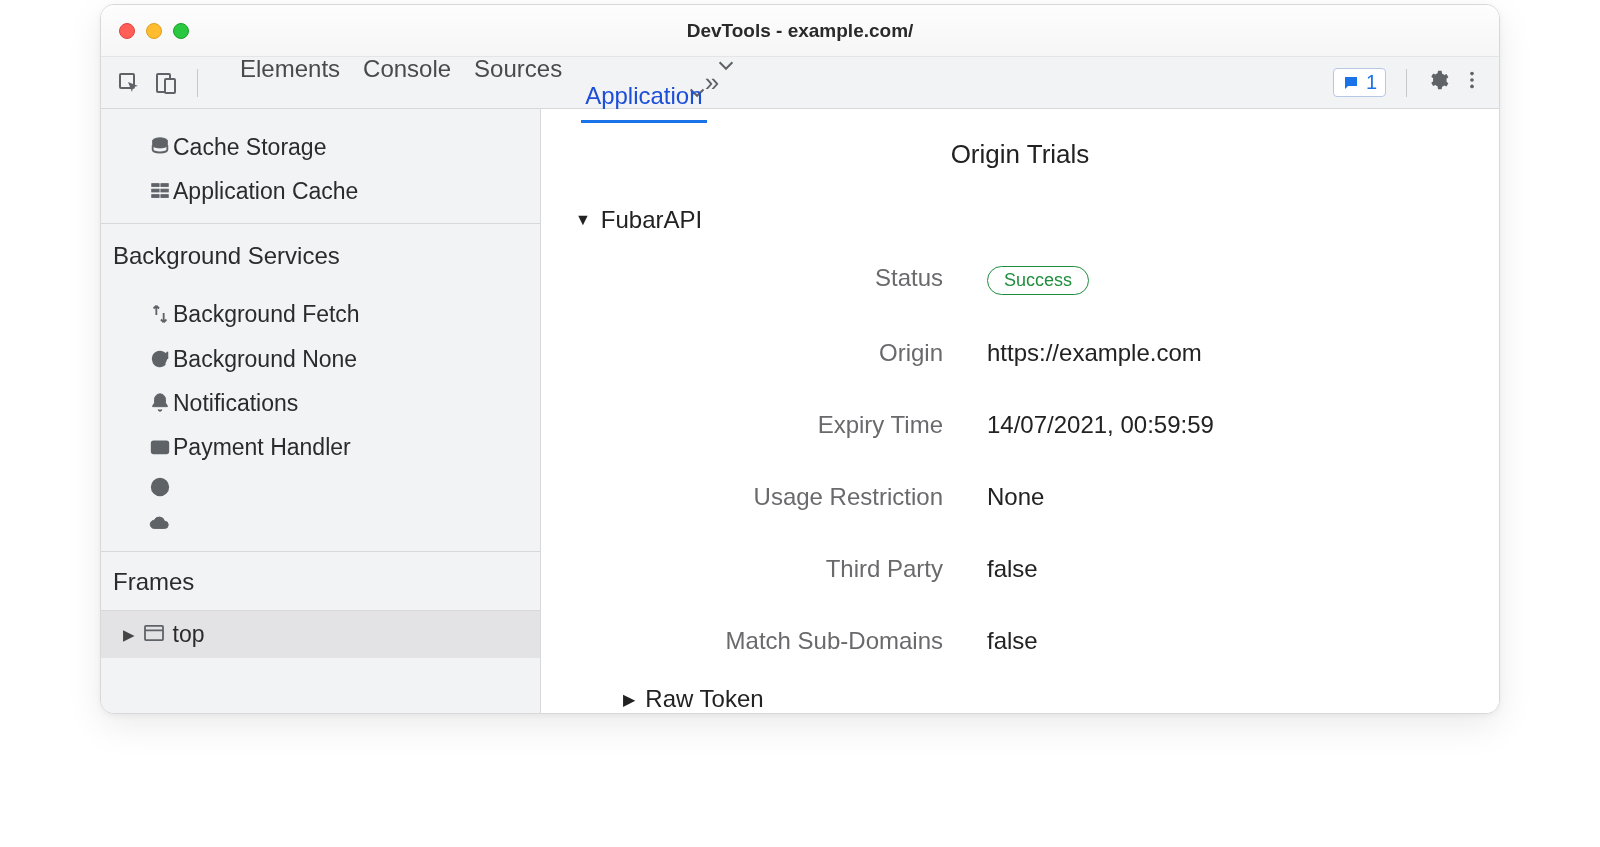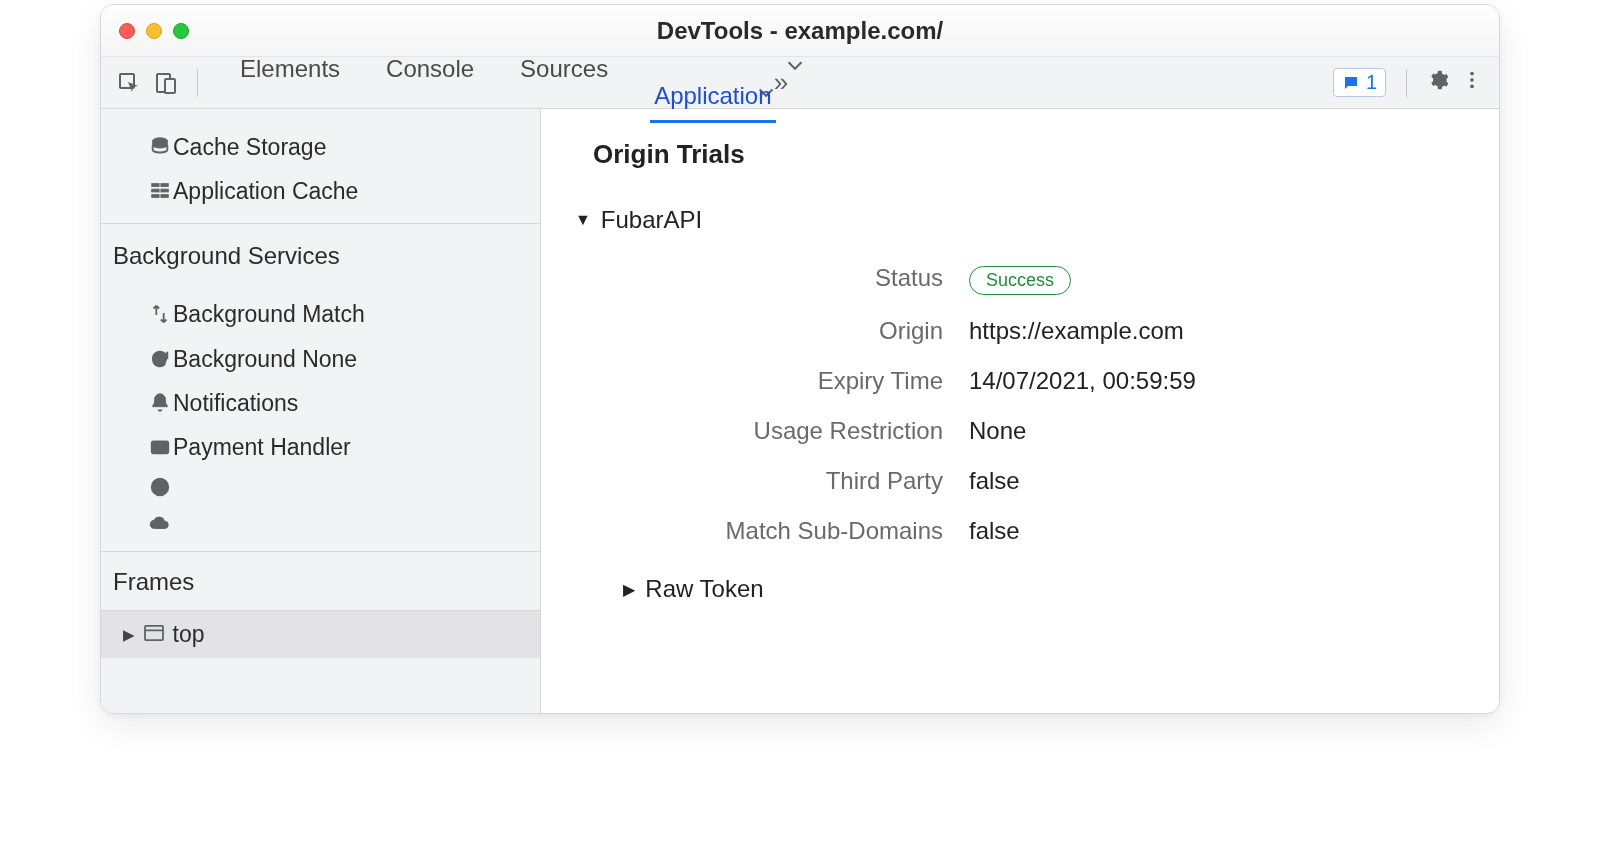--- a/index.html
+++ b/index.html
@@ -32,40 +32,40 @@
     position: relative;
   }
   .traffic { display:flex; gap:11px; }
   .tl-dot { width:16px; height:16px; border-radius:50%; }
   .tl-close { background:#ff5f57; border:1px solid #e0443e; }
   .tl-min   { background:#febc2e; border:1px solid #dfa023; }
   .tl-max   { background:#28c840; border:1px solid #1ba128; }
   .win-title {
     position:absolute; left:0; right:0;
     text-align:center;
-    font-size: 24px;
+    font-size: 19px;
     font-weight: 600;
     color:#2a2a2b;
     pointer-events:none;
   }
   
   .toolbar {
     height: 52px;
     background: #f1f3f4;
     border-bottom: 1px solid #d8d8db;
     display:flex;
     align-items:center;
     padding: 0 16px;
     gap: 12px;
     font-size: 22px;
     color:#5a5a5d;
   }
   .toolbar .ico { width:24px; height:24px; display:flex; align-items:center; justify-content:center; color:#5f6368; }
   .vdiv { width:1px; height:28px; background:#c8c8cb; margin:0 8px; }
-  .tabs { display:flex; gap:46px; margin-left:22px; }
+  .tabs { display:flex; gap:23px; margin-left:22px; }
   .tab { color:#4a4a4c; font-size:24px; cursor:pointer; position:relative; padding:12px 0; }
   .tab.active { color:#1d4ed8;margin-top:27px; }
   .tab.active::after {
     content:""; position:absolute; left:-4px; right:-4px; bottom:-1px; height:3px;
     background:#1a73e8;
   }
   .spacer { flex:1; }
   .badge {
     display:flex; align-items:center; gap:6px;
     border:1px solid #b8c7e6; border-radius:4px;
@@ -114,24 +114,24 @@
   .tree-row .tri { font-size:15px; color:#444; }
   .tree-row .frame-ico svg { width:22px; height:18px; fill:none; stroke:#5f6368; stroke-width:2; }
   
   .main {
     flex:1; padding: 30px 52px;
     font-size:24px;
     color:#222;
     overflow:auto;
     background:#fff;
   }
-  .main-title { font-weight:700; font-size:26px; margin-bottom:36px; }
+  .main-title { font-weight:400; font-size:26px; margin-bottom:36px;text-align:center; }
   .trial-head { display:flex; align-items:center; gap:10px; margin-left: -18px; margin-bottom: 30px; }
   .trial-head .tri { font-size:16px; color:#222; }
-  .kv { display:grid; grid-template-columns: 320px 1fr; row-gap: 22px; column-gap: 26px; margin-left: 30px; margin-bottom: 30px;}
+  .kv { display:grid; grid-template-columns: 320px 1fr; row-gap: 22px; column-gap: 26px; margin-left: 30px; margin-bottom: 30px; gap: 44px;}
   .kv .k { color:#6a6a6d; text-align:right; }
   .kv .v { color:#222; }
   .pill {
     display:inline-block; padding:3px 16px;
     border:1.5px solid #1e8e3e; color:#1e8e3e;
     border-radius: 18px; font-size:18px; font-weight:400;
     background:#fff;
   }
   .raw { display:flex; align-items:center; gap:10px; margin-left: 30px; }
   .raw .tri { font-size:16px; color:#222; }
@@ -240,21 +240,21 @@
 
       <div class="side-h">Background Services</div>
       <div class="side-group">
         <div class="side-item">
           <span class="sico">
             <svg viewBox="0 0 24 24" fill="none" stroke="#5f6368" stroke-width="2">
                 <path d="M8 3v10M8 3l-3 3M8 3l3 3"></path>
                 <path d="M16 21V11M16 21l-3-3M16 21l3-3"></path>
               </svg>
           </span>
-          <span>Background Match</span>
+          <span>Background Fetch</span>
         </div>
         <div class="side-item">
           <span class="sico">
             <svg viewBox="0 0 24 24" fill="none" stroke="#5f6368" stroke-width="2">
                 <path d="M20 12a8 8 0 10-2.34 5.66"></path>
                 <path d="M20 4v6h-6"></path>
               </svg>
           </span>
           <span>Background None</span>
         </div>

